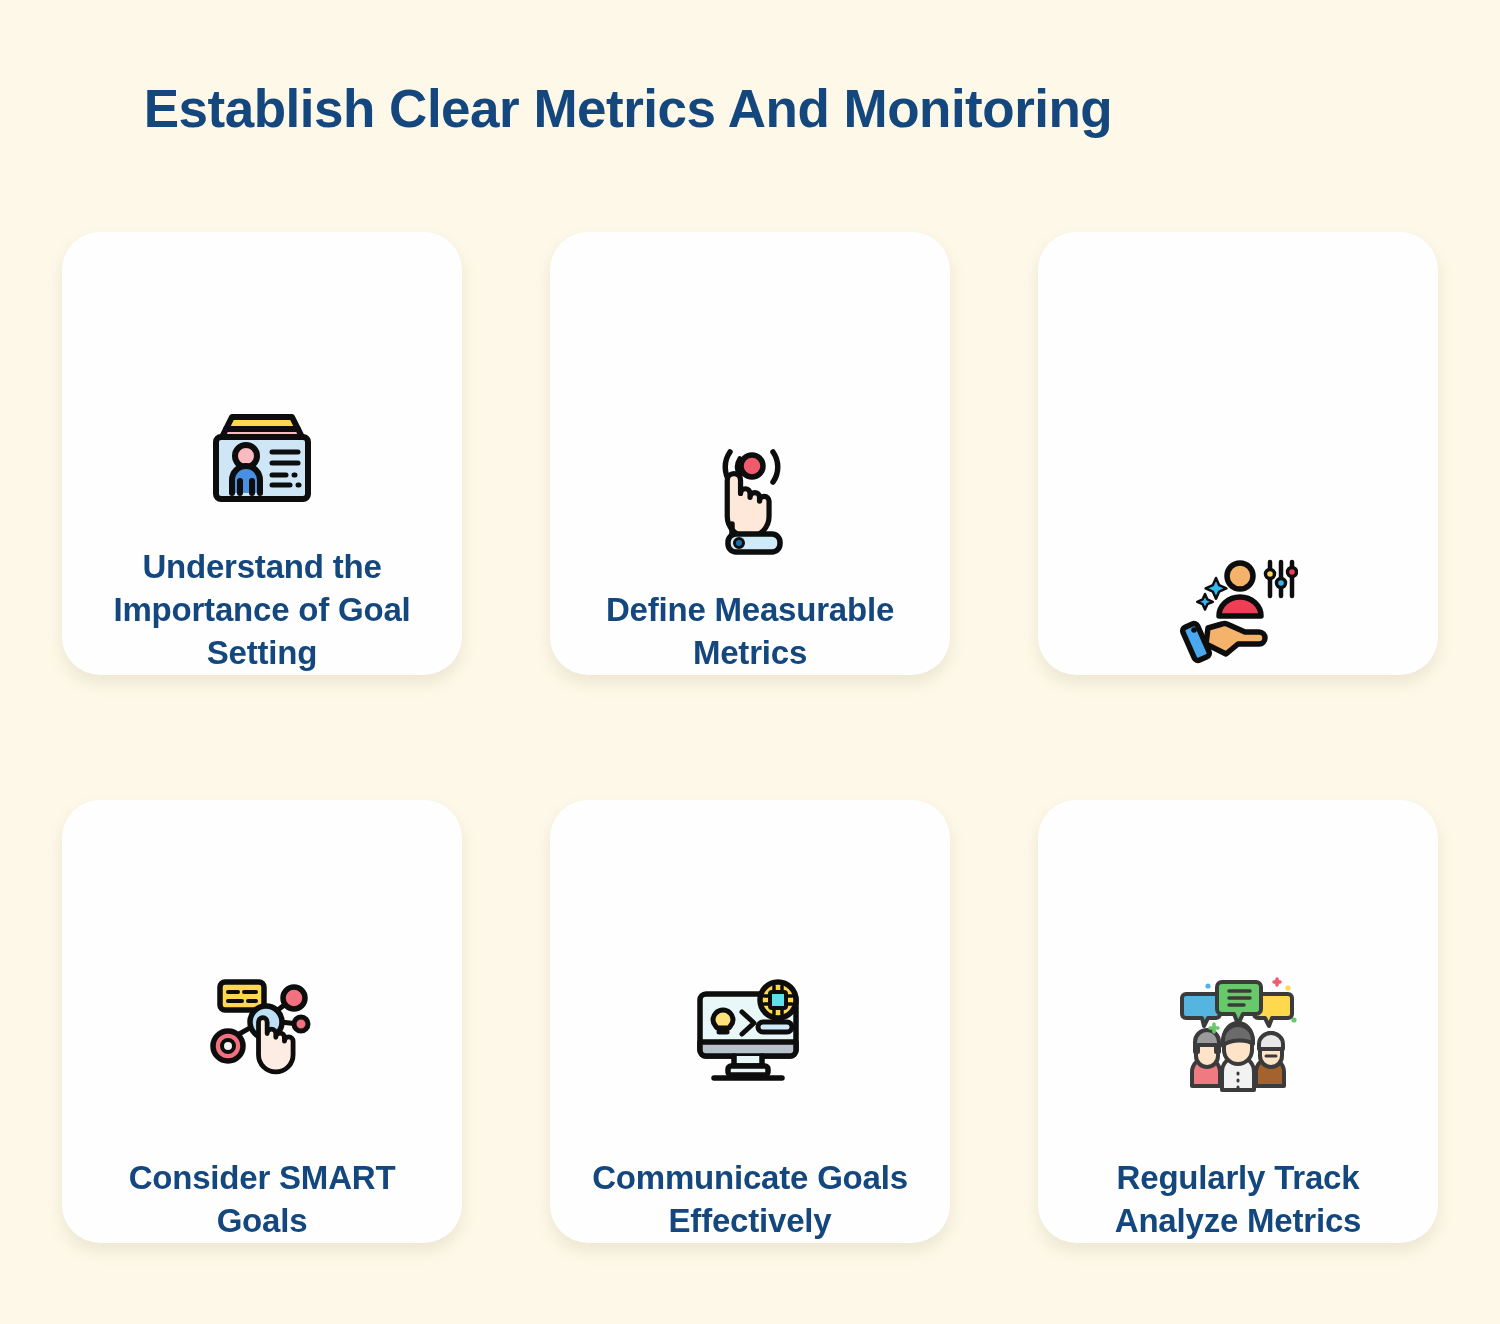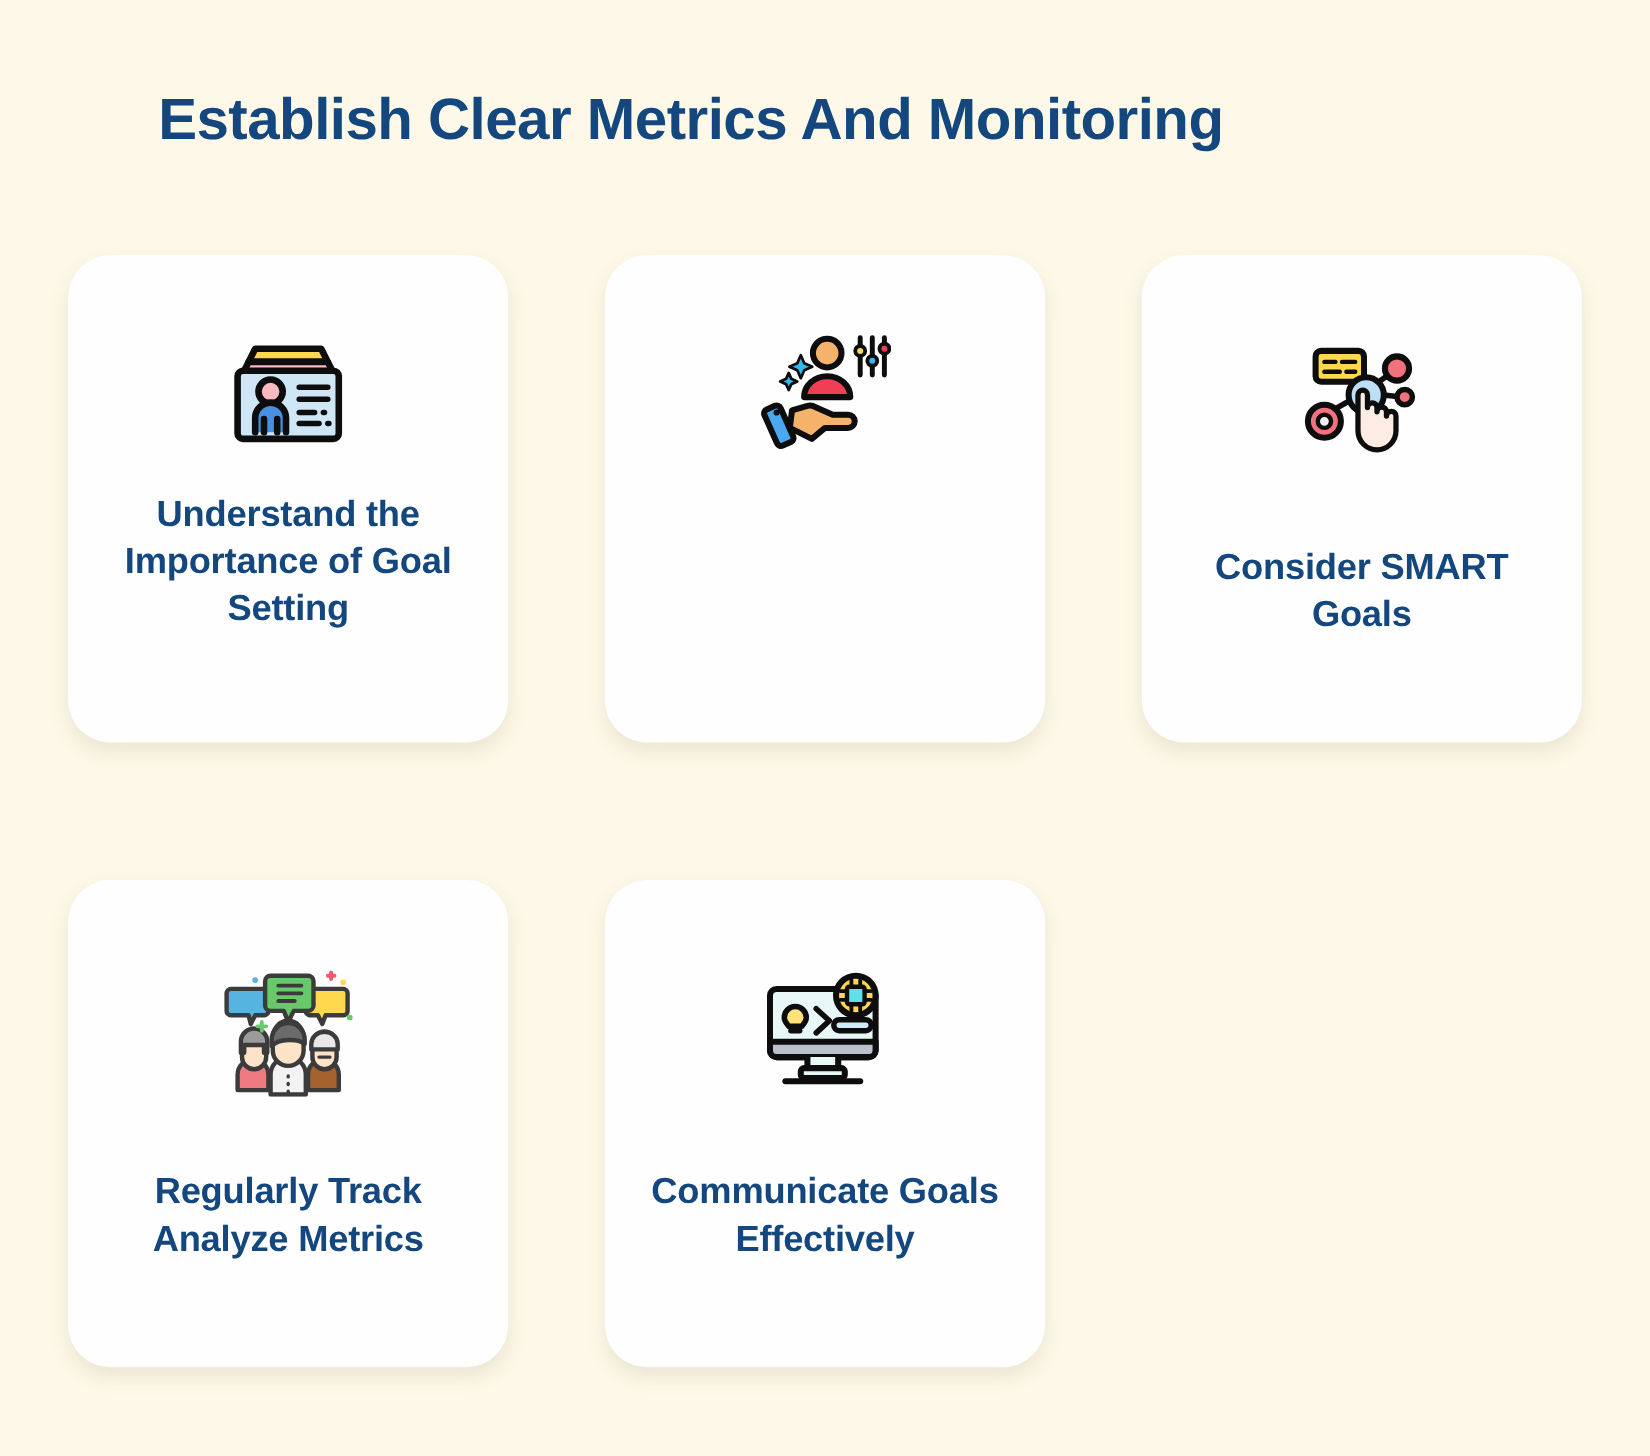--- a/index.html
+++ b/index.html
@@ -50,20 +50,21 @@
   .card {
     position: relative;
     background: #fefefe;
     border-radius: 38px;
     box-shadow: 0 8px 16px rgba(150, 135, 95, 0.16);
     display: flex;
     flex-direction: column;
     align-items: center;
     box-sizing: border-box;
     overflow: hidden;
+    justify-content: flex-end;
   }
 
   .card-icon {
     width: 130px;
     height: 130px;
     margin-top: 58px;
     display: flex;
     align-items: center;
     justify-content: center;
   }
@@ -113,20 +114,39 @@
             <line x1="70" y1="80" x2="84" y2="80"></line>
             <line x1="92" y1="80" x2="93" y2="80"></line>
             <line x1="70" y1="90" x2="88" y2="90"></line>
             <line x1="96" y1="90" x2="97" y2="90"></line>
           </g>
         </svg>
       </div>
       <div class="card-label">Understand the Importance of Goal Setting</div>
     </div>
 
+    <div class="card">
+      <div class="card-icon">
+        <svg viewBox="0 0 120 120" width="120" height="120">
+          <g fill="none" stroke="#0d0d0d" stroke-width="5.5" stroke-linecap="round">
+            <path d="M40 14 a26 26 0 0 0 0 30"></path>
+            <path d="M50 21 a15 15 0 0 0 0 16"></path>
+            <path d="M83 14 a26 26 0 0 1 0 30"></path>
+          </g>
+          <circle cx="62" cy="28" r="11" fill="#ef5a6d" stroke="#0d0d0d" stroke-width="5.5"></circle>
+          <g stroke="#0d0d0d" stroke-width="5.5" stroke-linejoin="round" stroke-linecap="round">
+            <path d="M55 36 v38 a22 22 0 0 0 44 0 v-16 a5 5 0 0 0 -10 0 v-4 a5 5 0 0 0 -10 0 v-4 a5 5 0 0 0 -10 0 V36 a5 5 0 0 0 -14 0 Z" fill="#fde8da" transform="translate(-15,8) scale(0.95)"></path>
+            <path d="M42 86 v14" fill="none"></path>
+            <rect x="38" y="96" width="52" height="18" rx="8" fill="#cfeaf8"></rect>
+          </g>
+          <circle cx="49" cy="105" r="4.5" fill="#1a6fa8" stroke="#0d0d0d" stroke-width="3"></circle>
+        </svg>
+      </div>
+      <div class="card-label">Define Measurable Metrics</div>
+    </div>
 
     <div class="card">
       <div class="card-icon">
         <svg viewBox="0 0 120 120" width="120" height="120">
           <g stroke="#0d0d0d" stroke-width="5.5" stroke-linejoin="round" stroke-linecap="round">
             <circle cx="62" cy="26" r="13" fill="#f5b26b"></circle>
             <path d="M41 66 a21 19 0 0 1 42 0 Z" fill="#ef3f57"></path>
           </g>
           <g fill="#35b8f0" stroke="#0d0d0d" stroke-width="2.5" stroke-linejoin="round">
             <path d="M38 28 l3.2 7.2 7.2 3.2 -7.2 3.2 -3.2 7.2 -3.2 -7.2 -7.2 -3.2 7.2 -3.2 Z"></path>
@@ -170,20 +190,53 @@
           <circle cx="99" cy="52" r="7" fill="#f2717f" stroke="#0d0d0d" stroke-width="5"></circle>
           <circle cx="26" cy="74" r="15" fill="#f2717f" stroke="#0d0d0d" stroke-width="5.5"></circle>
           <circle cx="26" cy="74" r="6" fill="#f2f2f2" stroke="#0d0d0d" stroke-width="4"></circle>
           <circle cx="64" cy="50" r="16" fill="#bcdef7" stroke="#0d0d0d" stroke-width="5.5"></circle>
           <g stroke="#0d0d0d" stroke-width="5" stroke-linejoin="round" stroke-linecap="round" fill="#fdece3">
             <path d="M62 50 v34 a18 18 0 0 0 36 0 v-14 a4.5 4.5 0 0 0 -9 0 v-4 a4.5 4.5 0 0 0 -9 0 v-4 a4.5 4.5 0 0 0 -9 0 V50 a4.5 4.5 0 0 0 -9 0 Z" transform="translate(-3,2) scale(0.96)"></path>
           </g>
         </svg>
       </div>
       <div class="card-label">Consider SMART Goals</div>
+    </div>
+
+    <div class="card row2">
+      <div class="card-icon">
+        <svg viewBox="0 0 120 120" width="120" height="120">
+          <g stroke="#0d0d0d" stroke-width="5.5" stroke-linejoin="round" stroke-linecap="round">
+            <rect x="10" y="22" width="96" height="62" rx="6" fill="#e8f7f7"></rect>
+            <path d="M10 70 h96 v8 a6 6 0 0 1 -6 6 H16 a6 6 0 0 1 -6 -6 Z" fill="#b9c2cc"></path>
+            <path d="M44 84 v10 h28 v-10" fill="#e8f7f7"></path>
+            <rect x="38" y="94" width="40" height="9" rx="3" fill="#e8f7f7"></rect>
+            <line x1="24" y1="106" x2="92" y2="106"></line>
+          </g>
+          <g stroke="#0d0d0d" stroke-width="5" stroke-linejoin="round" stroke-linecap="round">
+            <path d="M33 38 a10 10 0 0 1 10 10 c0 4 -3 6 -4 8 h-12 c-1 -2 -4 -4 -4 -8 a10 10 0 0 1 10 -10 Z" fill="#ffe27a"></path>
+            <line x1="29" y1="60" x2="37" y2="60"></line>
+            <path d="M52 40 l12 11 -12 11" fill="none"></path>
+            <rect x="68" y="50" width="34" height="10" rx="5" fill="#cfeaf8"></rect>
+          </g>
+          <circle cx="88" cy="28" r="18" fill="#ffd84d" stroke="#0d0d0d" stroke-width="5.5"></circle>
+          <rect x="80" y="20" width="16" height="16" rx="2" fill="#5fe0e8" stroke="#0d0d0d" stroke-width="4"></rect>
+          <g stroke="#0d0d0d" stroke-width="3.5" stroke-linecap="round">
+            <line x1="84" y1="14" x2="84" y2="20"></line>
+            <line x1="92" y1="14" x2="92" y2="20"></line>
+            <line x1="84" y1="36" x2="84" y2="42"></line>
+            <line x1="92" y1="36" x2="92" y2="42"></line>
+            <line x1="74" y1="24" x2="80" y2="24"></line>
+            <line x1="74" y1="32" x2="80" y2="32"></line>
+            <line x1="96" y1="24" x2="102" y2="24"></line>
+            <line x1="96" y1="32" x2="102" y2="32"></line>
+          </g>
+        </svg>
+      </div>
+      <div class="card-label">Communicate Goals Effectively</div>
     </div>
 
     <div class="card row2">
       <div class="card-icon">
         <svg viewBox="0 0 120 120" width="120" height="120">
           <g stroke="#3b3b3b" stroke-width="4" stroke-linejoin="round">
             <path d="M8 22 h30 a4 4 0 0 1 4 4 v16 a4 4 0 0 1 -4 4 h-8 l-4 8 -2 -8 h-16 a4 4 0 0 1 -4 -4 V26 a4 4 0 0 1 4 -4 Z" fill="#56b4e0"></path>
             <path d="M80 22 h30 a4 4 0 0 1 4 4 v16 a4 4 0 0 1 -4 4 h-16 l-3 8 -4 -8 h-7 a4 4 0 0 1 -4 -4 V26 a4 4 0 0 1 4 -4 Z" fill="#ffd84d"></path>
             <path d="M44 10 h34 a5 5 0 0 1 5 5 v22 a5 5 0 0 1 -5 5 h-13 l-5 10 -4 -10 h-12 a5 5 0 0 1 -5 -5 V15 a5 5 0 0 1 5 -5 Z" fill="#67c96a"></path>
           </g>
@@ -219,47 +272,14 @@
             <line x1="99" y1="7" x2="99" y2="13"></line>
           </g>
           <circle cx="30" cy="14" r="2.6" fill="#56b4e0"></circle>
           <circle cx="110" cy="16" r="2.6" fill="#ffd84d"></circle>
           <circle cx="116" cy="48" r="2.6" fill="#67c96a"></circle>
         </svg>
       </div>
       <div class="card-label">Regularly Track Analyze Metrics</div>
     </div>
 
-    <div class="card row2">
-      <div class="card-icon">
-        <svg viewBox="0 0 120 120" width="120" height="120">
-          <g stroke="#0d0d0d" stroke-width="5.5" stroke-linejoin="round" stroke-linecap="round">
-            <rect x="10" y="22" width="96" height="62" rx="6" fill="#e8f7f7"></rect>
-            <path d="M10 70 h96 v8 a6 6 0 0 1 -6 6 H16 a6 6 0 0 1 -6 -6 Z" fill="#b9c2cc"></path>
-            <path d="M44 84 v10 h28 v-10" fill="#e8f7f7"></path>
-            <rect x="38" y="94" width="40" height="9" rx="3" fill="#e8f7f7"></rect>
-            <line x1="24" y1="106" x2="92" y2="106"></line>
-          </g>
-          <g stroke="#0d0d0d" stroke-width="5" stroke-linejoin="round" stroke-linecap="round">
-            <path d="M33 38 a10 10 0 0 1 10 10 c0 4 -3 6 -4 8 h-12 c-1 -2 -4 -4 -4 -8 a10 10 0 0 1 10 -10 Z" fill="#ffe27a"></path>
-            <line x1="29" y1="60" x2="37" y2="60"></line>
-            <path d="M52 40 l12 11 -12 11" fill="none"></path>
-            <rect x="68" y="50" width="34" height="10" rx="5" fill="#cfeaf8"></rect>
-          </g>
-          <circle cx="88" cy="28" r="18" fill="#ffd84d" stroke="#0d0d0d" stroke-width="5.5"></circle>
-          <rect x="80" y="20" width="16" height="16" rx="2" fill="#5fe0e8" stroke="#0d0d0d" stroke-width="4"></rect>
-          <g stroke="#0d0d0d" stroke-width="3.5" stroke-linecap="round">
-            <line x1="84" y1="14" x2="84" y2="20"></line>
-            <line x1="92" y1="14" x2="92" y2="20"></line>
-            <line x1="84" y1="36" x2="84" y2="42"></line>
-            <line x1="92" y1="36" x2="92" y2="42"></line>
-            <line x1="74" y1="24" x2="80" y2="24"></line>
-            <line x1="74" y1="32" x2="80" y2="32"></line>
-            <line x1="96" y1="24" x2="102" y2="24"></line>
-            <line x1="96" y1="32" x2="102" y2="32"></line>
-          </g>
-        </svg>
-      </div>
-      <div class="card-label">Communicate Goals Effectively</div>
-    </div>
-
   </div>
 </div>
 
 </body></html>

